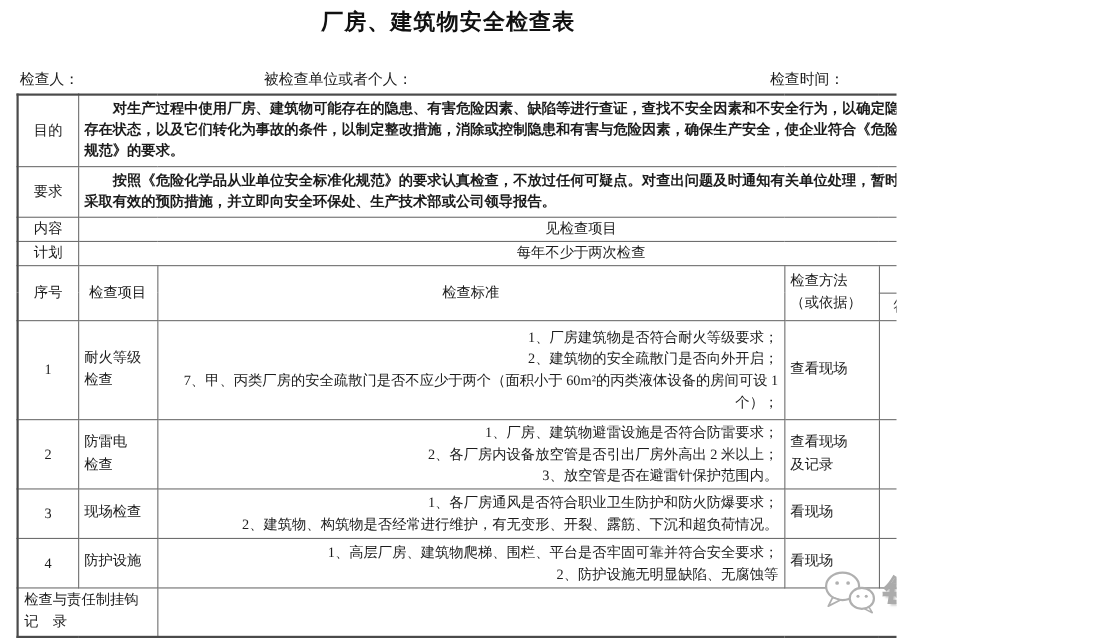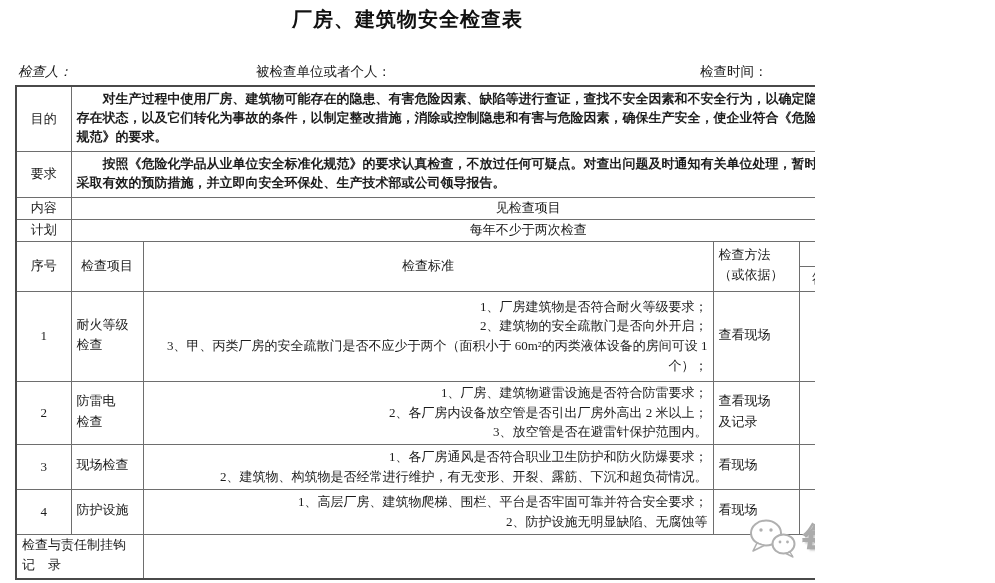--- a/index.html
+++ b/index.html
@@ -19,22 +19,22 @@
     text-align: center;
     font-size: 20px; font-weight: bold;
     color: #111111;
     letter-spacing: 1px;
   }
   .info-line span {
     position: absolute; top: 63px;
     font-size: 13.5px; color: #1c1c1c;
     white-space: nowrap;
   }
-  .info-inspector { left: 18px; font-style: italic; }
-  .info-inspected { left: 256px; }
+  .info-inspector { left: 18px; }
+  .info-inspected { left: 240px; }
   .info-time { left: 700px; }
 
   table.sheet {
     position: absolute; left: 15px; top: 85px;
     width: 970px;
     border-collapse: collapse;
     table-layout: fixed;
     border: 2px solid #4a4a4a;
   }
   table.sheet td {
@@ -136,21 +136,21 @@
 
     <tr class="h90">
       <td class="center">1</td>
       <td class="center two-line">
         <div>耐火等级</div>
         <div>检查</div>
       </td>
       <td class="std">
         <div class="std-line">1、厂房建筑物是否符合耐火等级要求；</div>
         <div class="std-line">2、建筑物的安全疏散门是否向外开启；</div>
-        <div class="std-line">3、甲、丙类厂房的安全疏散门是否不应少于两个（面积小于 60m²的丙类液体设备的房间可设 1 个）；</div>
+        <div class="std-line">7、甲、丙类厂房的安全疏散门是否不应少于两个（面积小于 60m²的丙类液体设备的房间可设 1 个）；</div>
       </td>
       <td class="center two-line">
         <div>查看现场</div>
         <div></div>
       </td>
       <td></td>
       <td></td>
     </tr>
 
     <tr class="h63">

